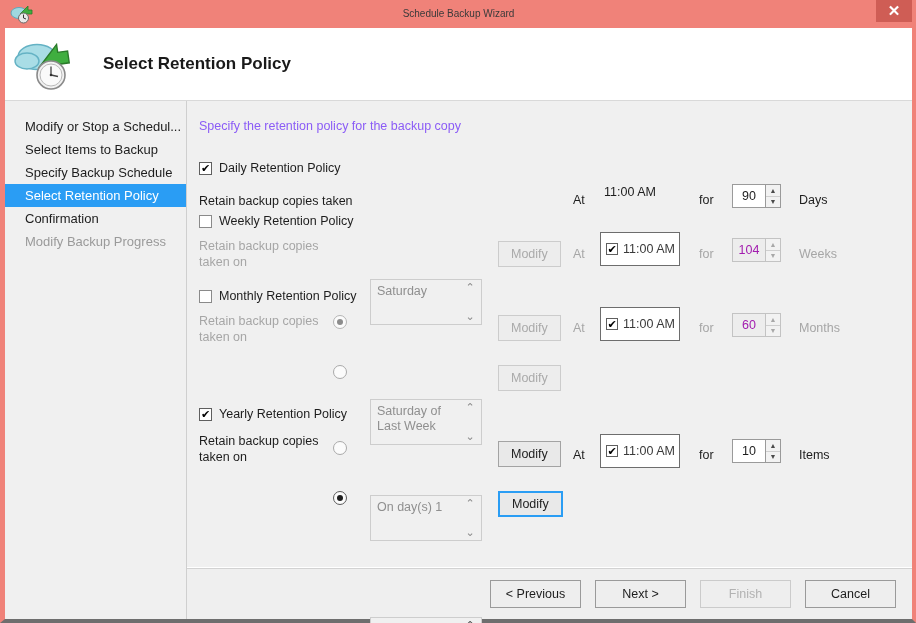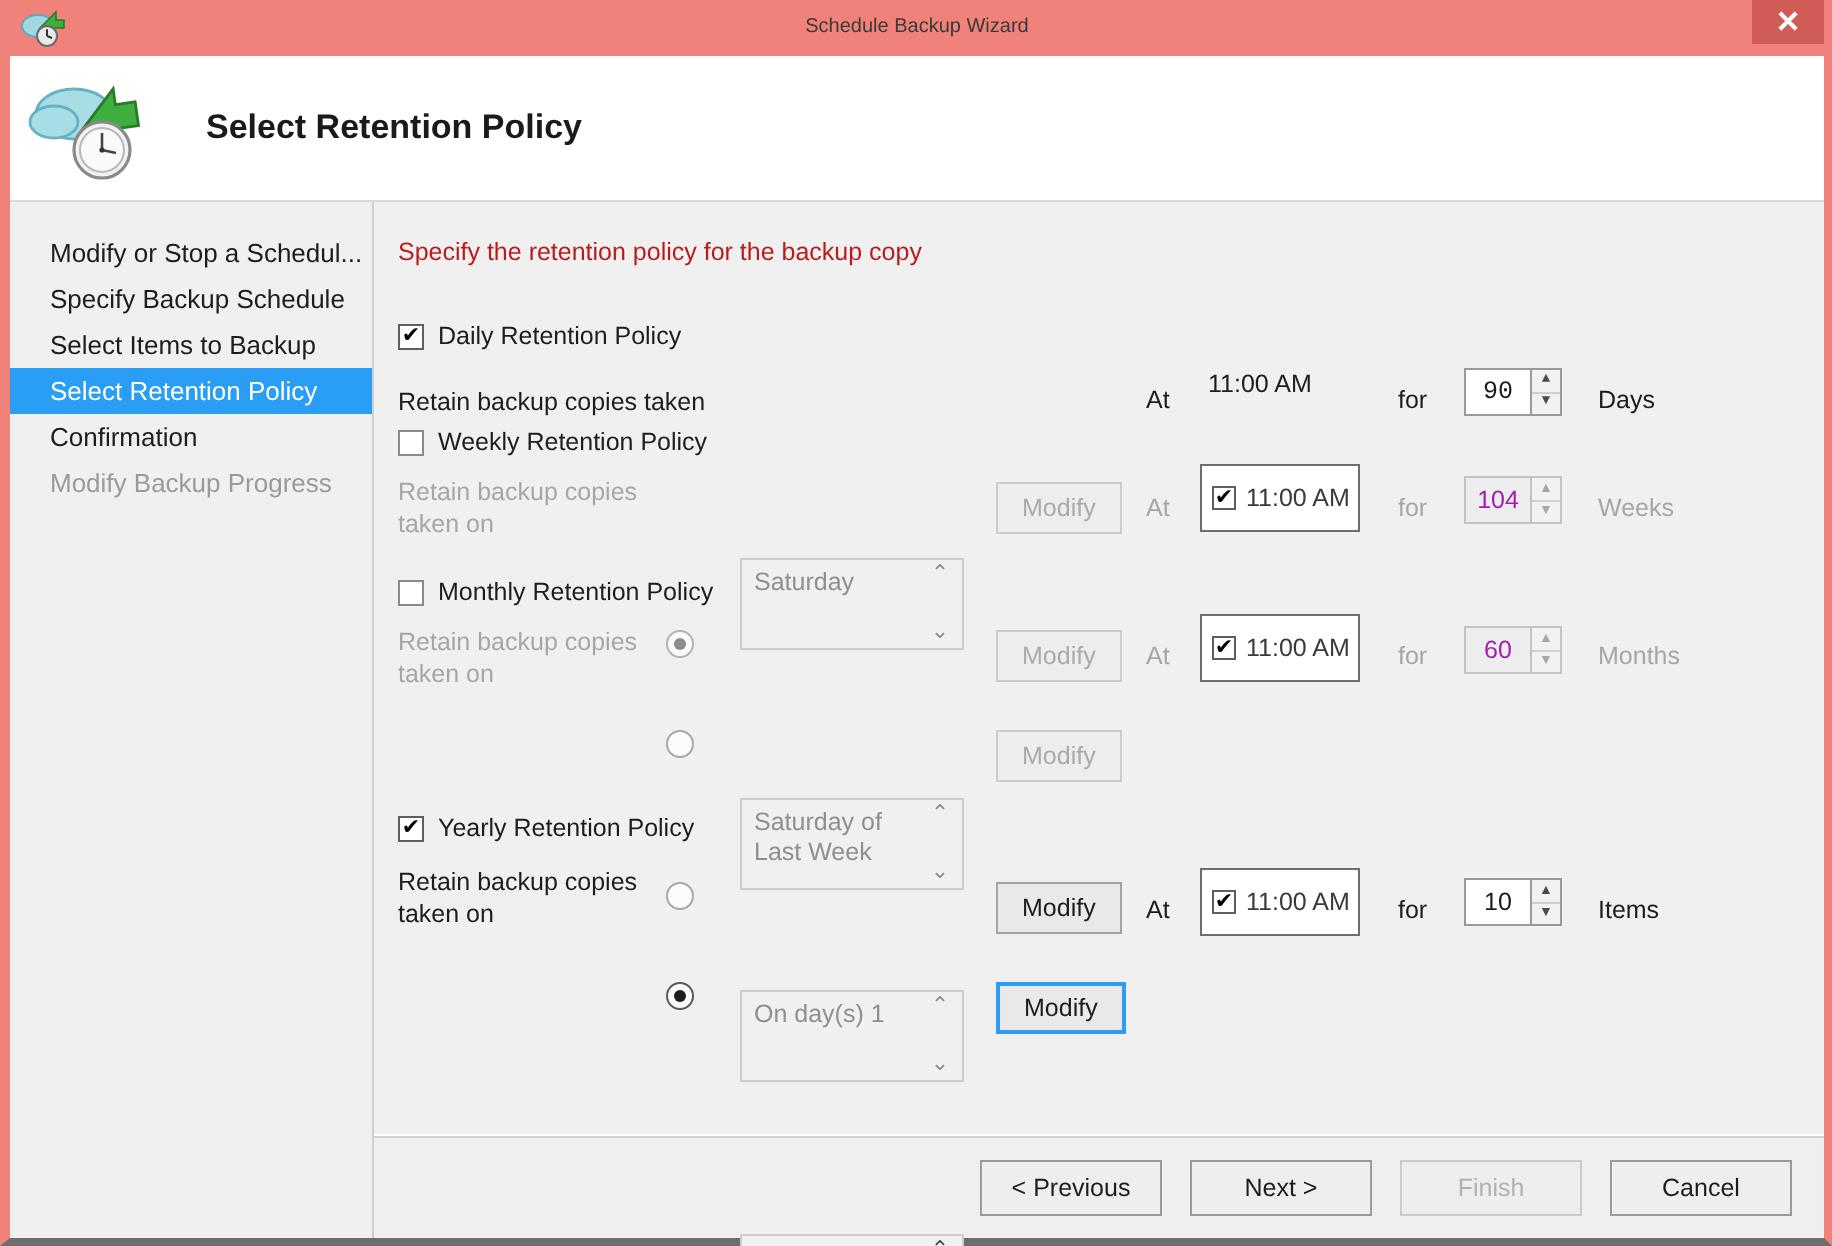--- a/index.html
+++ b/index.html
@@ -79,21 +79,21 @@
     padding:18px 0 0 10px;
     box-sizing:border-box;
   }
   .footer{
     height:52px;flex:0 0 auto;background:#efefef;
     border-top:1px solid #ffffff;
     box-shadow:inset 0 1px 0 #d2d2d2;
     display:flex;align-items:center;justify-content:flex-end;
     padding-right:16px;gap:14px;box-sizing:border-box;
   }
-  .intro{font-size:12.5px;color:#b91c1c;margin:0 0 16px 2px;}
+  .intro{font-size:12.5px;color:#8b5cf6;margin:0 0 16px 2px;}
   .abs{position:absolute;}
 
   .chk-row{display:flex;align-items:center;gap:7px;font-size:12.5px;color:#1d1d1d;}
   .checkbox{
     width:13px;height:13px;border:1px solid #5f5f5f;background:#ffffff;
     display:inline-flex;align-items:center;justify-content:center;
     font-size:11px;line-height:1;color:#000;box-sizing:border-box;flex:0 0 auto;cursor:pointer;
   }
   .checkbox.unchecked{border-color:#8a8a8a;}
   .lbl{font-size:12.5px;color:#1d1d1d;}
@@ -199,41 +199,41 @@
         <circle cx="38" cy="40" r="1.3" fill="#333"></circle>
       </svg>
     </div>
     <div class="hdr-title">Select Retention Policy</div>
   </div>
 
   <div class="body">
 
     <div class="sidebar">
       <div class="nav-item">Modify or Stop a Schedul...</div>
+      <div class="nav-item">Select Items to Backup</div>
       <div class="nav-item">Specify Backup Schedule</div>
-      <div class="nav-item">Select Items to Backup</div>
       <div class="nav-item active">Select Retention Policy</div>
       <div class="nav-item">Confirmation</div>
       <div class="nav-item disabled">Modify Backup Progress</div>
     </div>
 
     <div class="content">
       <div class="pane">
 
         <div class="intro">Specify the retention policy for the backup copy</div>
 
         <div class="chk-row abs" style="left:12px;top:60px;">
           <span class="checkbox">✔</span>
           <span class="lbl">Daily Retention Policy</span>
         </div>
         <div class="abs lbl" style="left:12px;top:93px;">Retain backup copies taken</div>
         <div class="abs at" style="left:386px;top:92px;">At</div>
         <div class="abs lbl" style="left:417px;top:84px;">11:00 AM</div>
         <div class="abs at" style="left:512px;top:92px;">for</div>
-        <div class="abs spinwrap" style="left:545px;top:83px;font-family:Liberation Mono, monospace;">
+        <div class="abs spinwrap" style="left:545px;top:83px;">
           <div class="spin">90</div>
           <div class="spinbtns">
             <div>▲</div>
             <div>▼</div>
           </div>
         </div>
         <div class="abs lbl" style="left:612px;top:92px;">Days</div>
 
         <div class="chk-row abs" style="left:12px;top:113px;">
           <span class="checkbox unchecked"></span>

